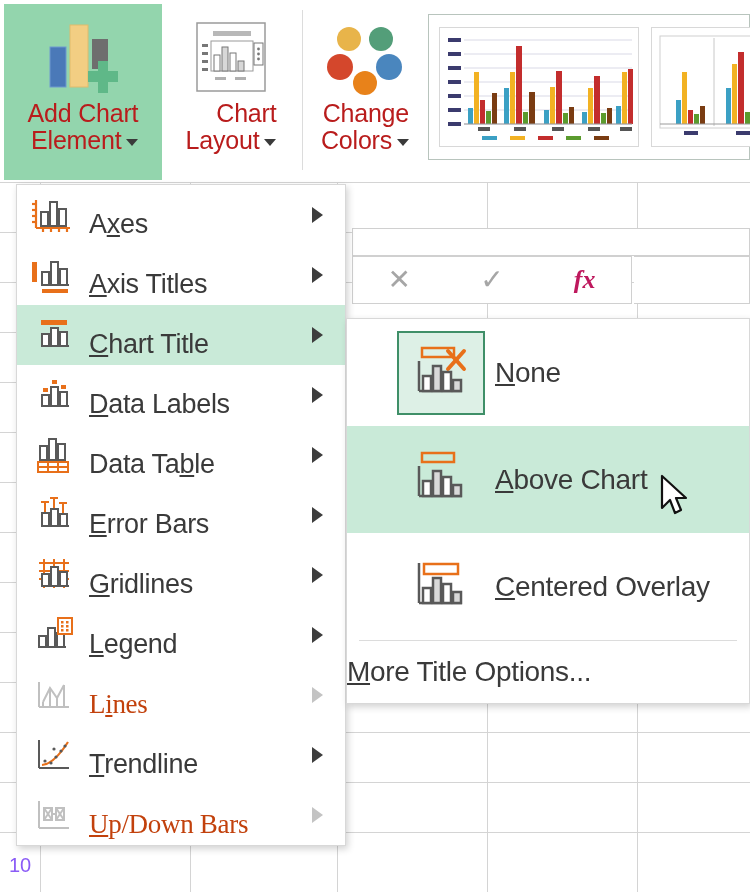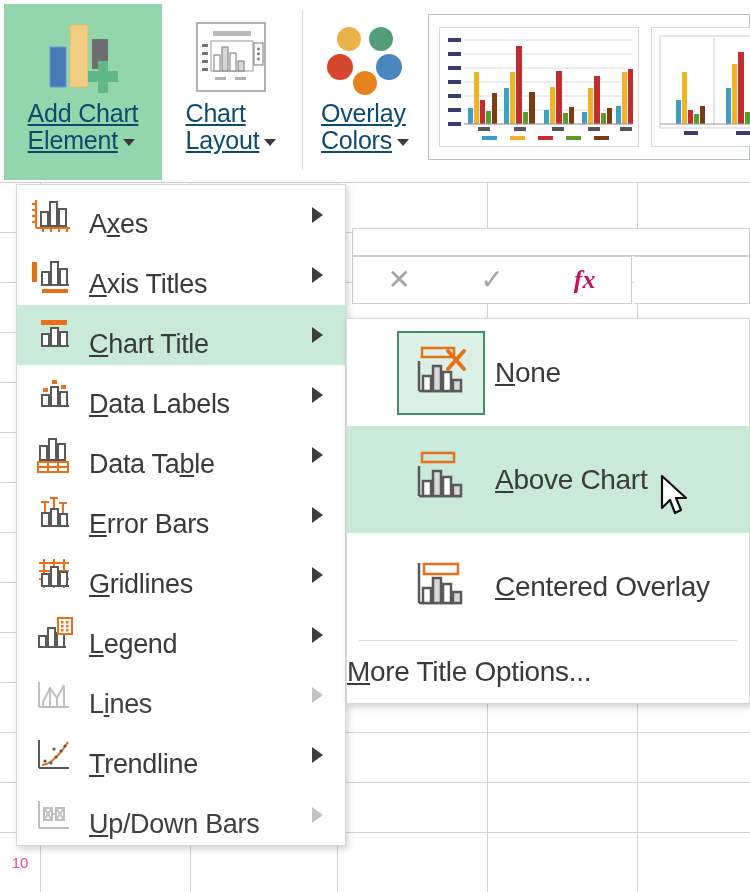--- a/index.html
+++ b/index.html
@@ -10,21 +10,21 @@
     font-family: "Liberation Sans", sans-serif;
     background: #ffffff;
   }
   #root { position: relative; width: 750px; height: 892px; background:#fff; }
 
   
   .sheet { position:absolute; left:0; top:182px; width:750px; height:710px; background:#fff; }
   .gridline-v { position:absolute; top:0; bottom:0; width:1px; background:#d4d4d4; }
   .gridline-h { position:absolute; left:0; right:0; height:1px; background:#d4d4d4; }
   .rowhdr { position:absolute; left:0; width:40px; text-align:center;
-            color:#ec4899; font-size:15px; font-family:"Liberation Sans", sans-serif; }
+            color:#8b5cf6; font-size:20px; font-family:"Liberation Sans", sans-serif; }
 
   
   .fbar-top { position:absolute; left:352px; top:228px; width:398px; height:28px;
               background:#fff; border:1px solid #d0d0d0; }
   .fbar { position:absolute; left:352px; top:256px; width:280px; height:48px;
           background:#fff; border:1px solid #d0d0d0; display:flex; align-items:center; }
   .fbar-icon { flex:1; text-align:center; color:#a6a6a6; font-size:28px; line-height:1; }
   .fbar-icon.fx { color:#be185d; font-style:italic; font-weight:bold; font-family:"Liberation Serif", serif; font-size:26px;}
   .fbar-right { position:absolute; left:634px; top:256px; width:116px; height:48px;
                 background:#fff; border:1px solid #d0d0d0; border-left:none; }
@@ -38,22 +38,22 @@
   #add-chart-element {
     left:4px; top:4px; width:158px; height:176px;
     background:#93d5ad;
   }
   #quick-layout { left:166px; top:4px; width:130px; height:176px; background:#fff; }
   #change-colors { left:306px; top:4px; width:118px; height:176px; background:#fff; }
 
   .ribbon-sep { position:absolute; top:10px; width:1px; height:160px; background:#dcdcdc; }
 
   .btn-icon { margin-top:10px; height:86px; display:flex; align-items:center; justify-content:center; }
-  .btn-label { text-align:left; font-size:25px; color:#0c4a6e; line-height:1.08;
-               font-family:"Liberation Sans", sans-serif; letter-spacing:-0.2px;text-decoration:underline; }
+  .btn-label { text-align:right; font-size:25px; color:#b91c1c; line-height:1.08;
+               font-family:"Liberation Sans", sans-serif; letter-spacing:-0.2px; }
   .caret-dn { display:inline-block; width:0;height:0;
               border-left:6px solid transparent; border-right:6px solid transparent;
               border-top:7px solid #3a3a3a; vertical-align:middle; margin-left:5px; }
 
   
   #chart-gallery { position:absolute; left:428px; top:14px; width:322px; height:146px;
                    border:1px solid #b8c4bd; background:#fff; }
   .thumb { position:absolute; top:12px; border:1px solid #d8d8d8; background:#fff; }
   #thumb1 { left:10px; width:200px; height:120px; }
   #thumb2 { left:222px; width:200px; height:120px; }
@@ -63,21 +63,21 @@
     position:absolute; left:16px; top:184px; width:330px; height:662px;
     background:#fff; border:1px solid #d8d8d8;
     box-shadow: 2px 3px 7px rgba(0,0,0,0.18);
   }
   .menu-item { position:relative; height:60px; display:flex; align-items:center; background:#fff; }
   .menu-item.hl { background:#c9ead8; }
   .mi-icon { width:72px; display:flex; align-items:center; justify-content:center; }
   .mi-label { font-size:27px; color:#3a3a3a; font-family:"Liberation Sans", sans-serif;
               letter-spacing:-0.3px;margin-top:19px; }
   .mi-label u { text-decoration:underline; text-underline-offset:2px; }
-  .menu-item.disabled .mi-label { color:#404040; }
+  .menu-item.disabled .mi-label { color:#c2410c;font-family:Liberation Serif, serif; }
   .mi-arrow { position:absolute; right:22px; top:50%; transform:translateY(-50%);
               width:0;height:0; border-top:8px solid transparent; border-bottom:8px solid transparent;
               border-left:11px solid #3d3d3d; }
   .menu-item.disabled .mi-arrow { border-left-color:#c3c3c3; }
 
   
   #chart-title-submenu {
     position:absolute; left:346px; top:318px; width:404px; height:386px;
     background:#fff; border:1px solid #d8d8d8;
     box-shadow: 2px 3px 7px rgba(0,0,0,0.18);
@@ -183,21 +183,21 @@
       <div class="btn-icon">
         <svg width="80" height="76" viewBox="0 0 80 76">
           <circle cx="24" cy="20" r="12" fill="#E8B44A"></circle>
           <circle cx="56" cy="20" r="12" fill="#539E79"></circle>
           <circle cx="15" cy="48" r="13" fill="#D4472C"></circle>
           <circle cx="64" cy="48" r="13" fill="#4A86BE"></circle>
           <circle cx="40" cy="64" r="12" fill="#E8821A"></circle>
         </svg>
       </div>
       <div class="btn-label">
-        <span>Overlay</span><br>
+        <span>Change</span><br>
         <span>Colors</span><span class="caret-dn"></span>
       </div>
     </div>
 
     <div id="chart-gallery">
       <div class="thumb" id="thumb1">
         <svg width="198" height="118" viewBox="0 0 198 118">
           <g stroke="#d9d9e6" stroke-width="1">
             <line x1="24" y1="12" x2="192" y2="12"></line>
               <line x1="24" y1="26" x2="192" y2="26"></line>

